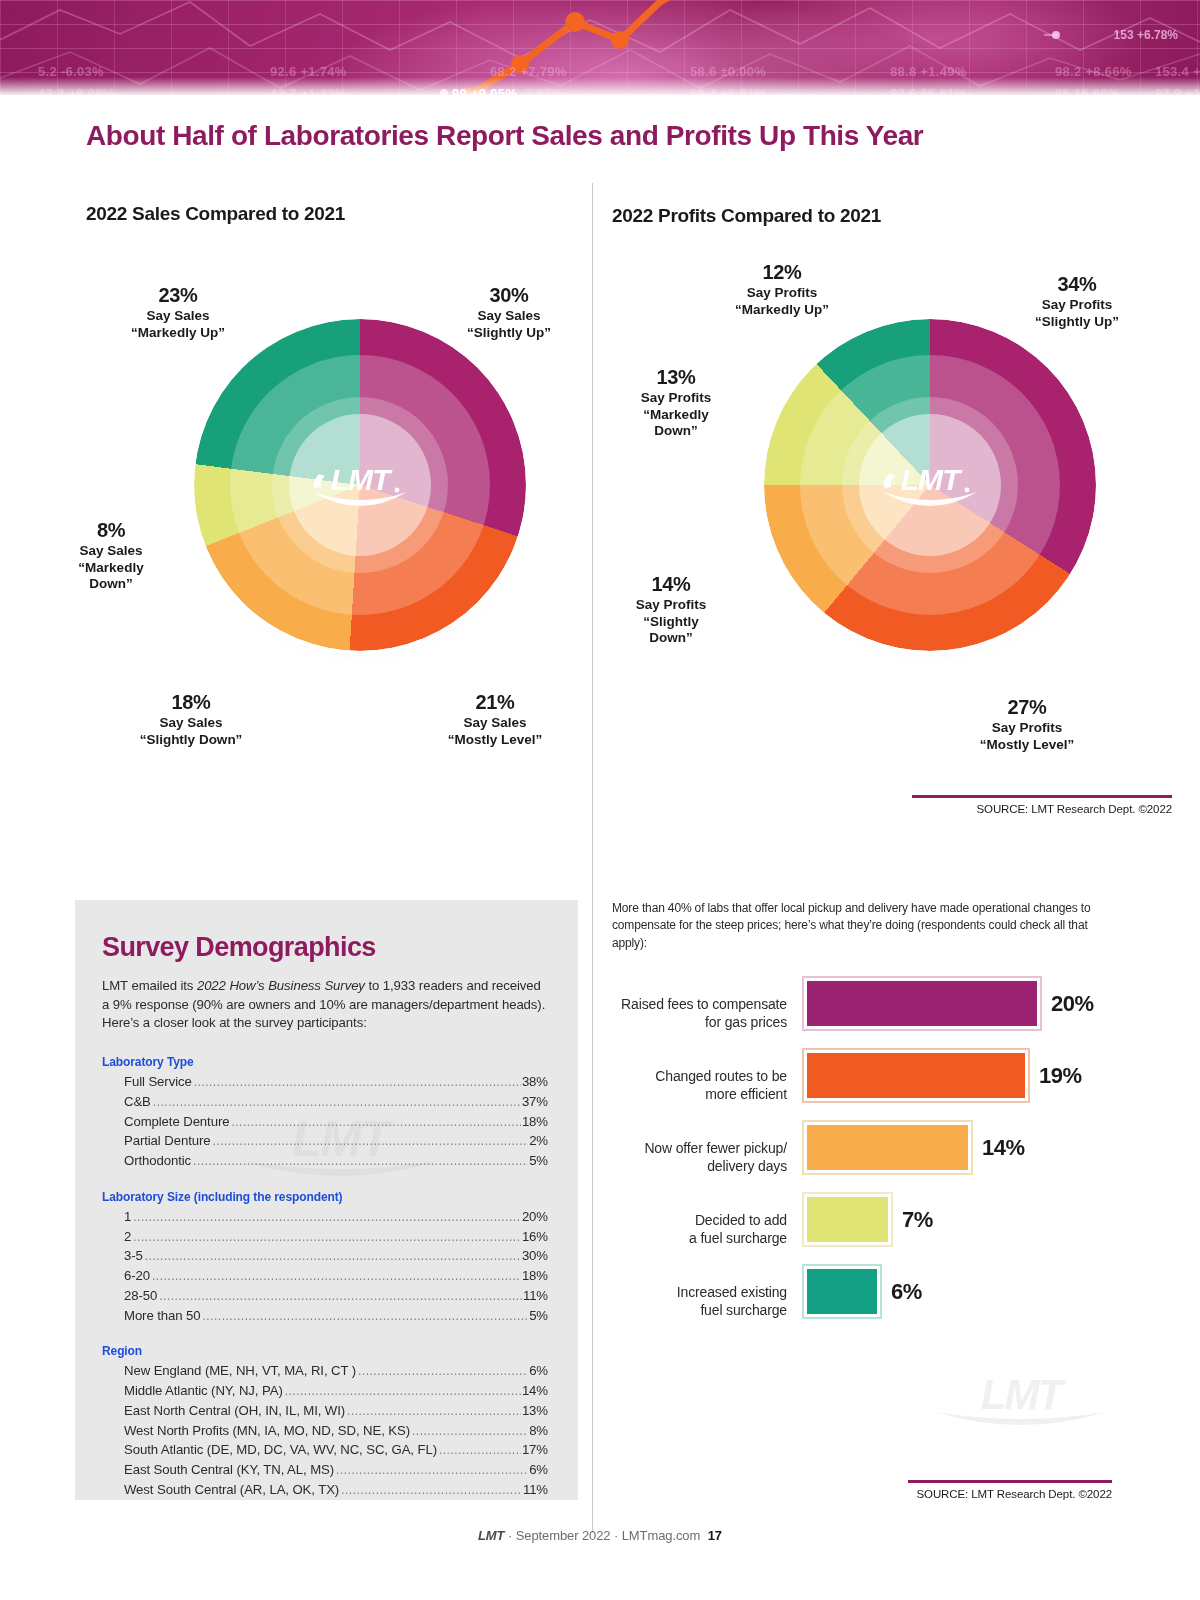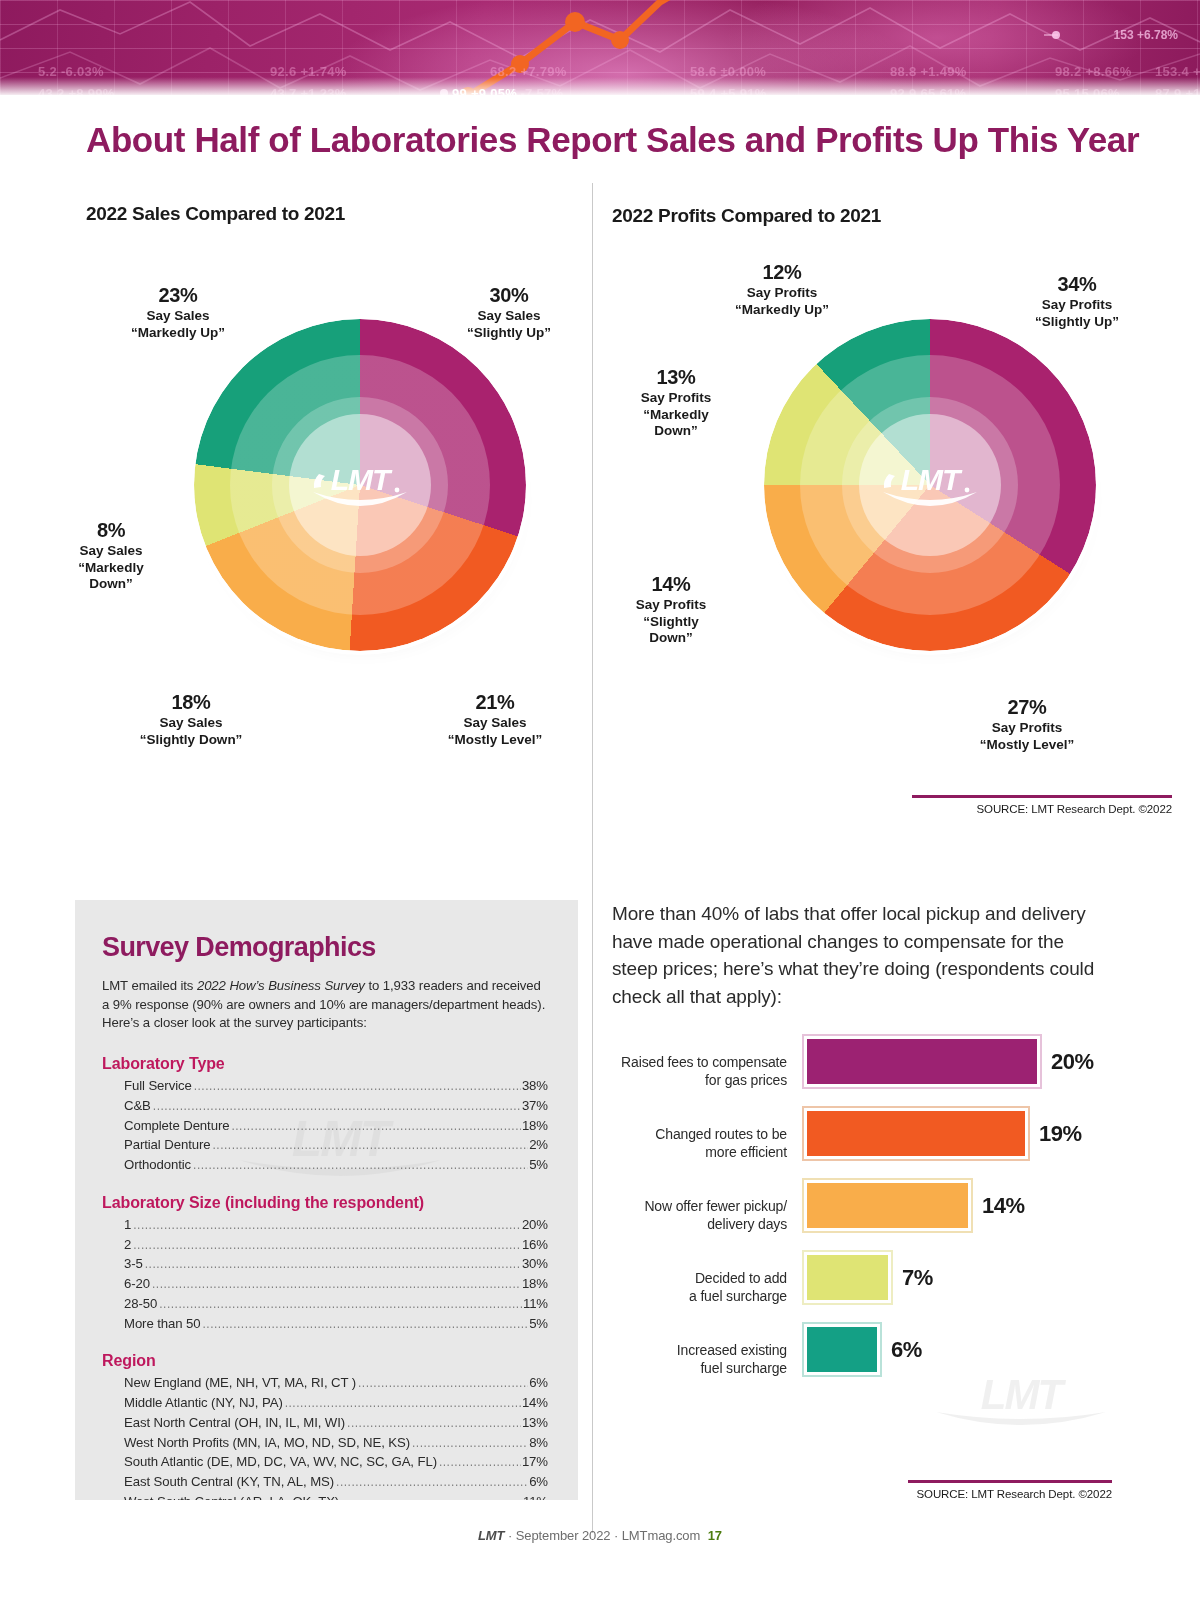--- a/index.html
+++ b/index.html
@@ -45,21 +45,21 @@
     font-size: 12px; font-weight: bold; color: rgba(255,205,240,.72);
   }
   .banner-fade {
     position: absolute; left: 0; bottom: 0; width: 100%; height: 18px;
     background: linear-gradient(to bottom, rgba(255,255,255,0), rgba(255,255,255,.92));
   }
 
   
   .main-title {
     position: absolute; left: 86px; top: 120px;
-    font-size: 35px; font-weight: bold; letter-spacing: -0.4px;
+    font-size: 28px; font-weight: bold; letter-spacing: -0.4px;
     color: #8e1b5f;
   }
 
   
   .col-divider {
     position: absolute; left: 592px; top: 183px; width: 1px; height: 1350px;
     background: #c9c9c9;
   }
 
   
@@ -117,42 +117,42 @@
     font-size: 27px; font-weight: bold; color: #8e1b5f; letter-spacing: -0.6px;
     margin-bottom: 14px;
   }
   .demo-intro {
     font-size: 13.2px; line-height: 1.42; color: #2b2b2b; letter-spacing: -.1px;
     margin-bottom: 22px;
   }
   .demo-intro i { font-style: italic; }
   .demo-group { margin-bottom: 19px; }
   .demo-group-title {
-    font-size: 16px; font-weight: bold; color: #be185d; margin-bottom: 3px;
+    font-size: 12px; font-weight: bold; color: #1d4ed8; margin-bottom: 3px;
     letter-spacing: -.1px;
   }
   .demo-row {
     display: flex; align-items: baseline; font-size: 13.2px; color: #2b2b2b;
     padding-left: 22px; line-height: 1.48; letter-spacing: -.1px;
   }
   .demo-row .nm { white-space: nowrap; }
   .demo-row .dots {
     flex: 1; margin: 0 1px 0 2px; overflow: hidden; white-space: nowrap;
     color: #7d7d7d; font-size: 12px; letter-spacing: .5px;
   }
   .demo-row .val { white-space: nowrap; }
 
   
   .strat { position: absolute; left: 612px; top: 900px; width: 500px; }
   .strat-h {
     font-size: 27px; font-weight: bold; color: #8e1b5f; letter-spacing: -0.6px;
     line-height: 1.18; margin-bottom: 20px;
   }
   .strat-intro {
-    font-size: 19px; line-height: 1.45; color: #2b2b2b; letter-spacing: -.15px;
+    font-size: 12px; line-height: 1.45; color: #2b2b2b; letter-spacing: -.15px;
     margin-bottom: 24px;
   }
   .bar-rows { position: relative; }
   .bar-row { display: flex; align-items: flex-end; margin-bottom: 17px; }
   .bar-lbl {
     width: 190px; text-align: right; padding-right: 15px;
     font-size: 14px; line-height: 1.3; color: #2b2b2b; letter-spacing: -.15px;
   }
   .bar-track { position: relative; display: flex; align-items: center; }
   .bar-outer { padding: 3px; }
@@ -165,21 +165,21 @@
     position: absolute; right: -4px; top: 462px; width: 190px; height: 78px;
     opacity: .55;
   }
 
   
   .page-footer {
     position: absolute; left: 0; top: 1528px; width: 1200px;
     text-align: center; font-size: 13px; color: #6d6d6d; letter-spacing: -.1px;
   }
   .page-footer .lmt-mark { font-weight: bold; font-style: italic; color: #4a4a4a; }
-  .page-footer .pno { font-weight: bold; color: #4d7c0f; margin-left: 4px; }
+  .page-footer .pno { font-weight: bold; color: #0f172a; margin-left: 4px; }
 </style>
 </head>
 <body>
 
 <div class="page">
 
   <div class="banner">
     <div class="grid-h"></div>
     <div class="grid-v"></div>
 

